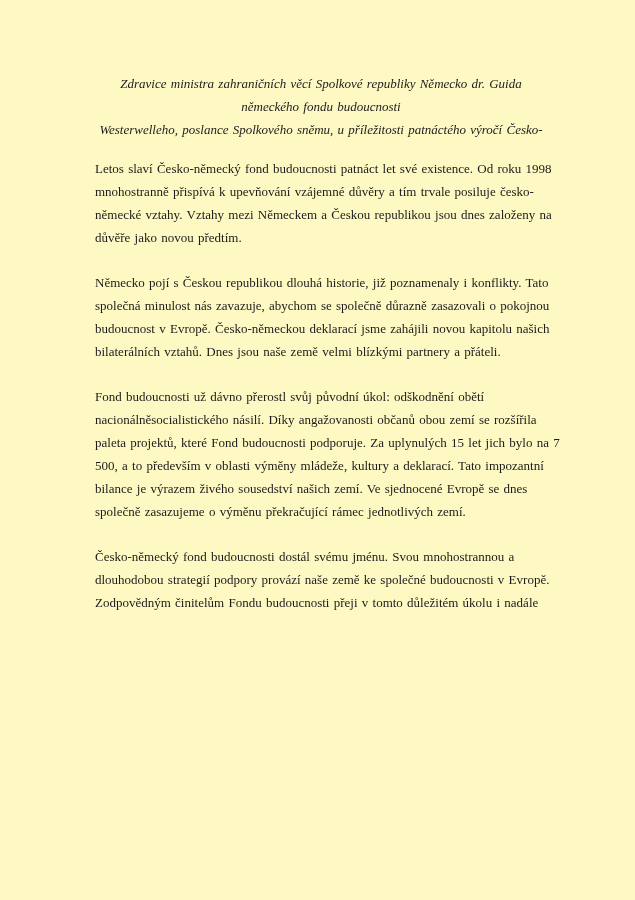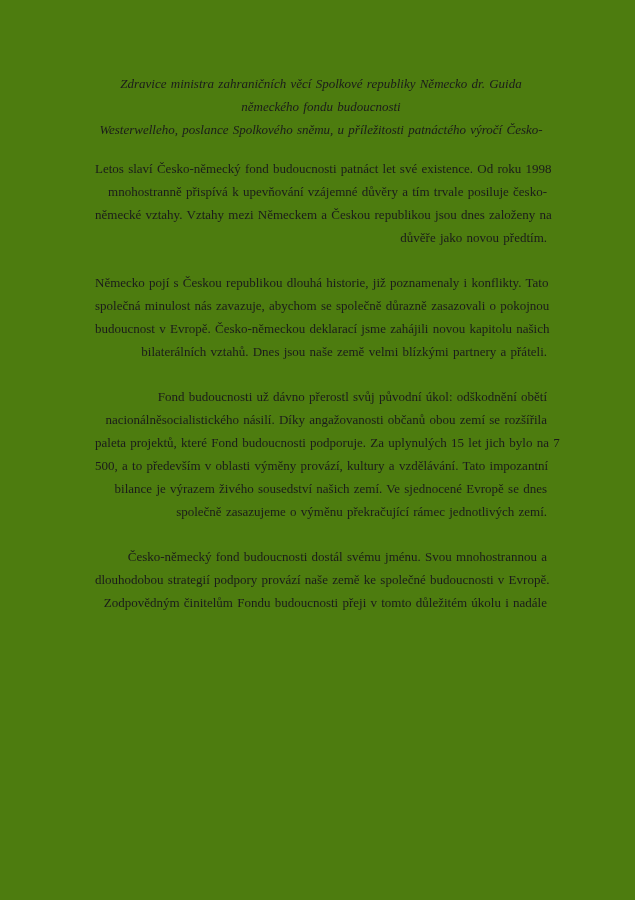--- a/index.html
+++ b/index.html
@@ -4,40 +4,39 @@
 <style>
   html, body {
     margin: 0;
     padding: 0;
     background: #ffffff;
   }
   .page {
     position: relative;
     width: 635px;
     height: 900px;
-    background: #4d7c0f;
+    background: #fef9c3;
     box-sizing: border-box;
     padding: 72px 88px 0 95px;
     overflow: hidden;
     font-family: "Liberation Serif", "DejaVu Serif", serif;
     color: #1b1b1b;
     font-size: 13px;
     line-height: 23px;
   }
   .doc-title {
     text-align: center;
     font-style: italic;
     margin: 0 0 16px 0;
   }
   .doc-title .line {
     white-space: nowrap;
   }
   .para {
     margin: 0 0 22px 0;
-    text-align: right;
   }
   .line {
     white-space: nowrap;
     word-spacing: 1px;
   }
 </style>
 </head>
 <body>
 
 <div class="page">
@@ -59,21 +58,21 @@
     <div class="line">Německo pojí s Českou republikou dlouhá historie, již poznamenaly i konflikty. Tato</div>
     <div class="line">společná minulost nás zavazuje, abychom se společně důrazně zasazovali o pokojnou</div>
     <div class="line">budoucnost v Evropě. Česko-německou deklarací jsme zahájili novou kapitolu našich</div>
     <div class="line">bilaterálních vztahů. Dnes jsou naše země velmi blízkými partnery a přáteli.</div>
   </div>
 
   <div class="para">
     <div class="line">Fond budoucnosti už dávno přerostl svůj původní úkol: odškodnění obětí</div>
     <div class="line">nacionálněsocialistického násilí. Díky angažovanosti občanů obou zemí se rozšířila</div>
     <div class="line">paleta projektů, které Fond budoucnosti podporuje. Za uplynulých 15 let jich bylo na 7</div>
-    <div class="line">500, a to především v oblasti výměny provází, kultury a vzdělávání. Tato impozantní</div>
+    <div class="line">500, a to především v oblasti výměny mládeže, kultury a deklarací. Tato impozantní</div>
     <div class="line">bilance je výrazem živého sousedství našich zemí. Ve sjednocené Evropě se dnes</div>
     <div class="line">společně zasazujeme o výměnu překračující rámec jednotlivých zemí.</div>
   </div>
 
   <div class="para">
     <div class="line">Česko-německý fond budoucnosti dostál svému jménu. Svou mnohostrannou a</div>
     <div class="line">dlouhodobou strategií podpory provází naše země ke společné budoucnosti v Evropě.</div>
     <div class="line">Zodpovědným činitelům Fondu budoucnosti přeji v tomto důležitém úkolu i nadále</div>
   </div>
 

